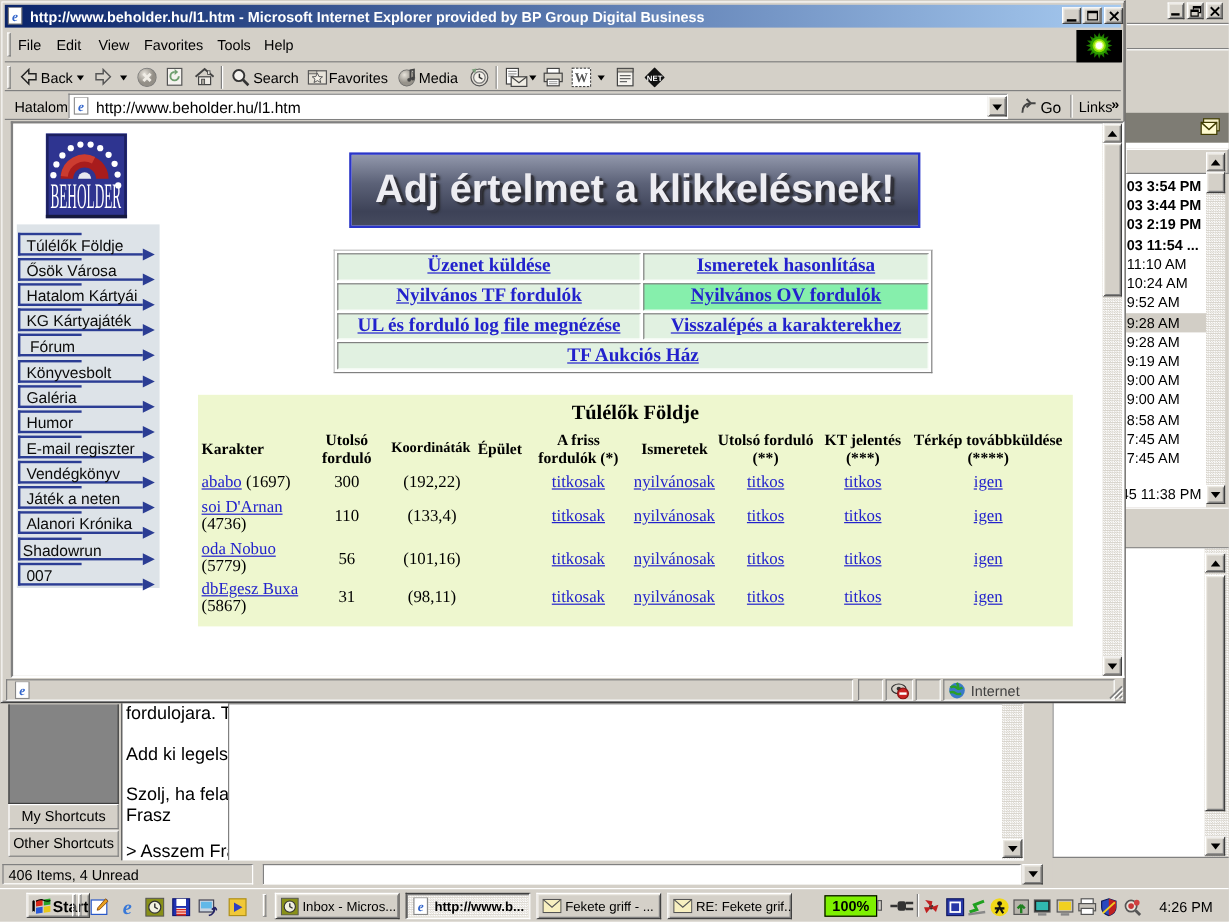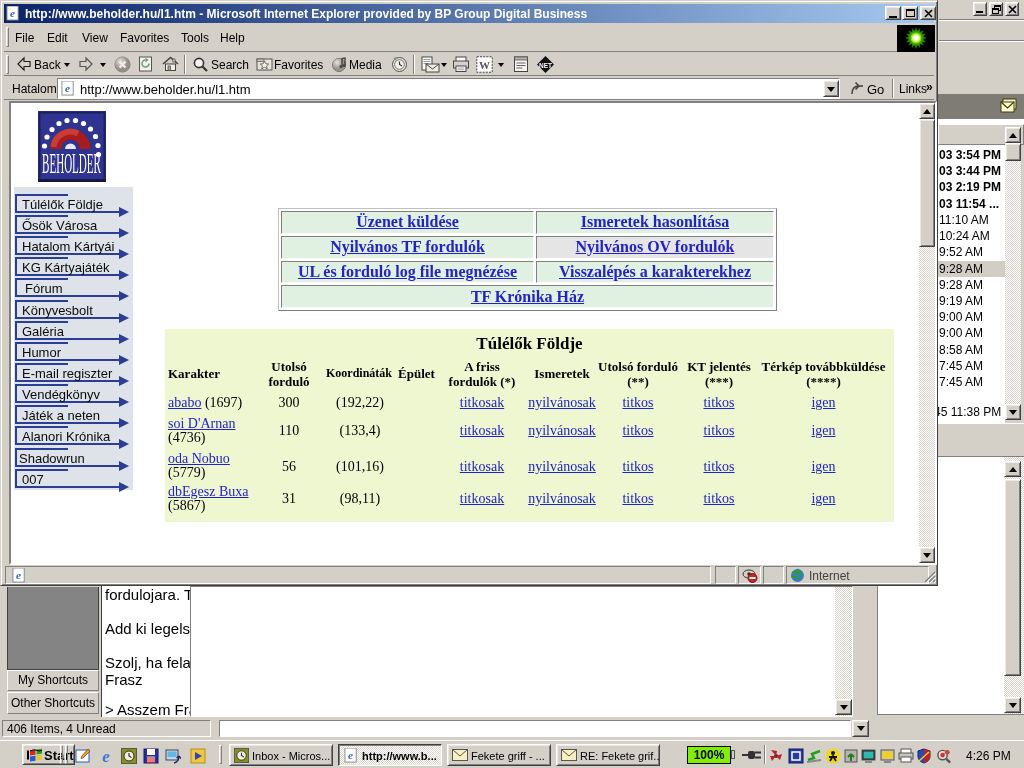--- a/index.html
+++ b/index.html
@@ -341,38 +341,41 @@
             <circle cx="37.5" cy="9.5" r="2.6"></circle>
           <circle cx="45.5" cy="12.5" r="2.6"></circle>
             <circle cx="52.5" cy="18" r="2.6"></circle>
             <circle cx="57.5" cy="25.5" r="2.6"></circle>
           <circle cx="60" cy="34.5" r="2.6"></circle>
             <circle cx="60.5" cy="43.5" r="2.6"></circle>
         </g>
         <text x="33.5" y="62" font-size="30" fill="#fff" text-anchor="middle" font-family="Liberation Serif" textLength="59" lengthAdjust="spacingAndGlyphs">BEHOLDER</text>
       </svg>
 
+      <div class="abs" style="left:280px; top:24px; width:476px; height:63px; border:2px solid #2a35c8; background:linear-gradient(#9298ac,#5c6278 40%,#3d4257 80%,#454a5e);">
+        <div class="abs" style="left:0; top:9px; width:472px; text-align:center; font-size:33px; font-weight:bold; color:#ededf2; letter-spacing:0; text-shadow:2px 2px 0 #33333d, 3px 3px 2px #222;">Adj értelmet a klikkelésnek!</div>
+      </div>
 
       <div class="abs" style="left:267px; top:105px; width:499px; height:103px;">
         <table style="border-collapse:separate; border-spacing:2px; width:499px; height:103px; background:#fff; border:1px solid; border-color:#c0c0c0 #808080 #808080 #c0c0c0; font-family:'Liberation Serif',serif; font-size:16px; font-weight:bold; text-align:center;" cellpadding="0">
           <tbody>
               <tr>
             <td style="width:253px; background:#e1f1e1; border:1px solid; border-color:#808080 #fff #fff #808080;"><a class="glink" href="#u1">Üzenet küldése</a></td>
             <td style="background:#e1f1e1; border:1px solid; border-color:#808080 #fff #fff #808080;"><a class="glink" href="#u2">Ismeretek hasonlítása</a></td>
           </tr>
           <tr>
             <td style="background:#e1f1e1; border:1px solid; border-color:#808080 #fff #fff #808080;"><a class="glink" href="#u3">Nyilvános TF fordulók</a></td>
-            <td style="background:#e5e5e5; border:1px solid; border-color:#808080 #fff #fff #808080;"><a class="glink" href="#u4">Nyilvános OV fordulók</a></td>
+            <td style="background:#86efac; border:1px solid; border-color:#808080 #fff #fff #808080;"><a class="glink" href="#u4">Nyilvános OV fordulók</a></td>
           </tr>
           <tr>
             <td style="background:#e1f1e1; border:1px solid; border-color:#808080 #fff #fff #808080;"><a class="glink" href="#u5">UL és forduló log file megnézése</a></td>
             <td style="background:#e1f1e1; border:1px solid; border-color:#808080 #fff #fff #808080;"><a class="glink" href="#u6">Visszalépés a karakterekhez</a></td>
           </tr>
           <tr>
-            <td colspan="2" style="background:#e1f1e1; border:1px solid; border-color:#808080 #fff #fff #808080;"><a class="glink" href="#u7">TF Krónika Ház</a></td>
+            <td colspan="2" style="background:#e1f1e1; border:1px solid; border-color:#808080 #fff #fff #808080;"><a class="glink" href="#u7">TF Aukciós Ház</a></td>
           </tr>
         </tbody>
           </table>
       </div>
 
       <div class="abs" style="left:3px; top:84px; width:119px; height:303px; background:#dde3e8;">
         <div class="menuitem" style="top:7px;">
             <div class="tl"></div>
             <div class="lv"></div>
             <div class="bl"></div>

